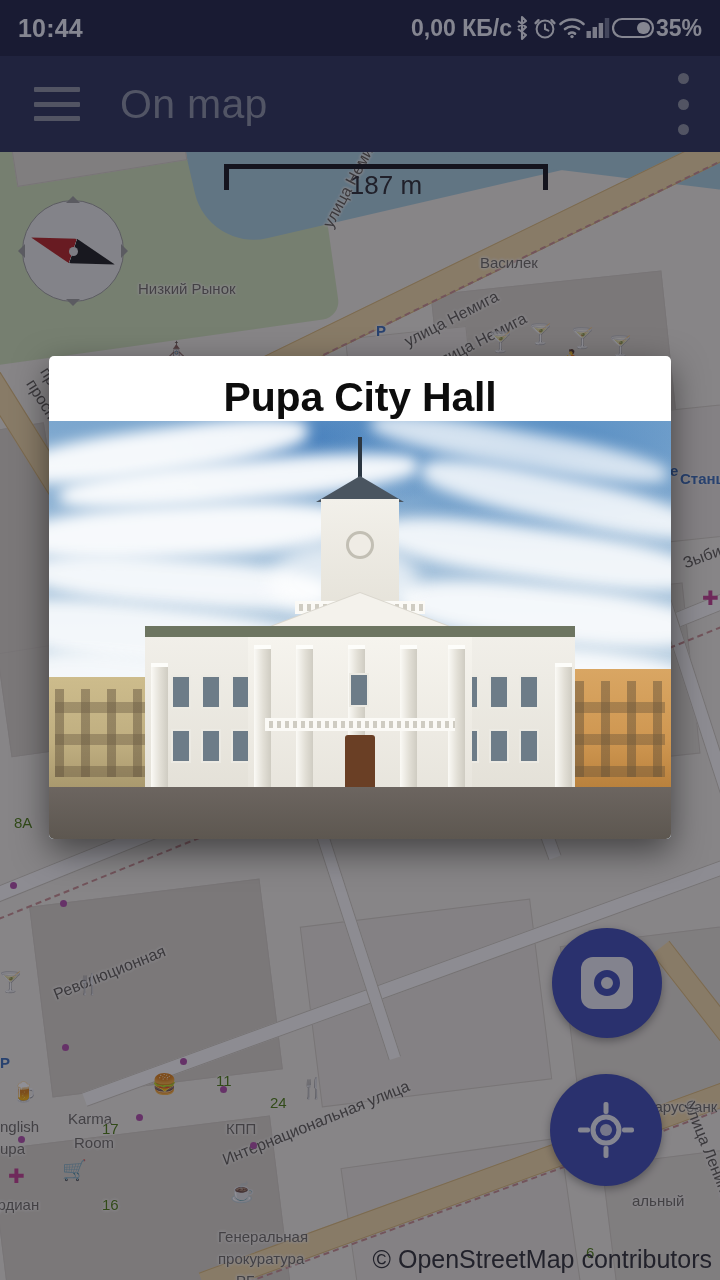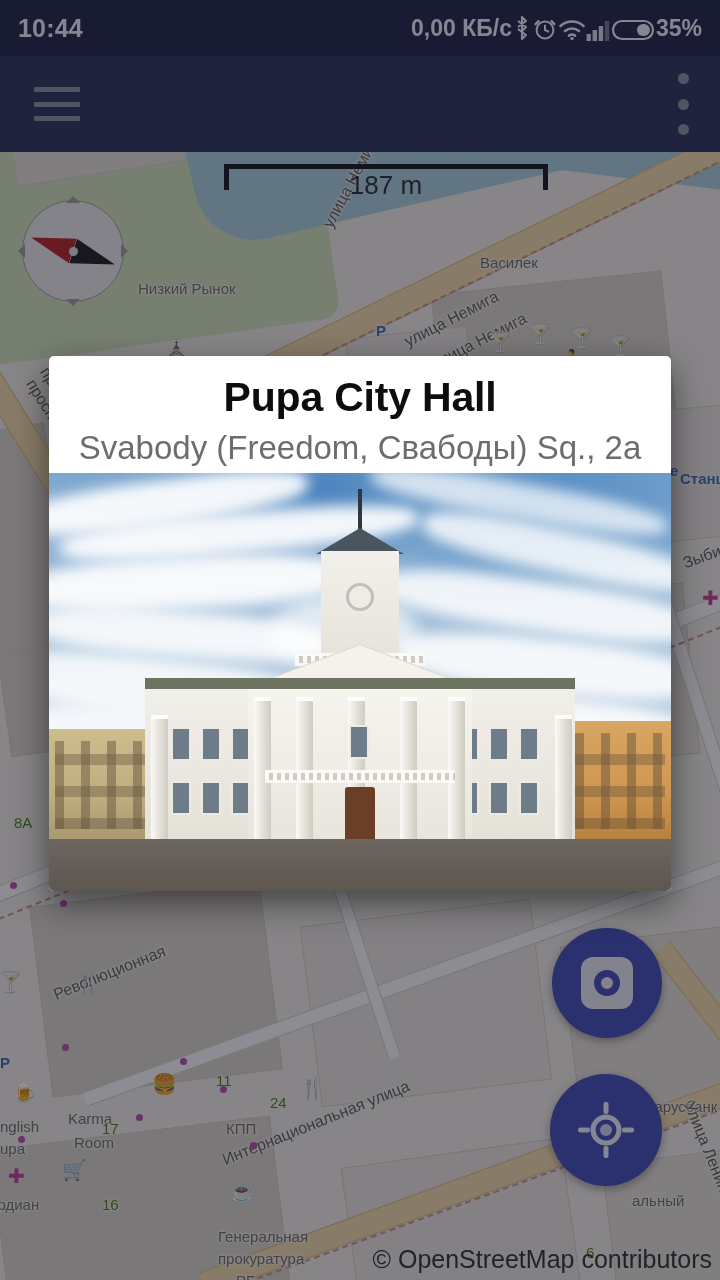--- a/index.html
+++ b/index.html
@@ -37,21 +37,21 @@
   }
   .status-clock {
     color: #eceef5;
     font-size: 25px;
     font-weight: bold;
     letter-spacing: 0.2px;
   }
   .status-right {
     margin-left: auto;
     display: flex;
-    align-items: flex-end;
+    align-items: center;
   }
   .status-net {
     color: #eceef5;
     font-size: 23px;
     font-weight: bold;
     white-space: nowrap;
   }
   .status-battery-pct {
     color: #eceef5;
     font-size: 23px;
@@ -585,20 +585,21 @@
       <div class="status-battery-pct">35%</div>
     </div>
   </div>
 
   <div class="app-bar">
     <div class="hamburger">
       <span></span>
         <span></span>
         <span></span>
     </div>
+    <div class="app-title">On map</div>
     <div class="overflow">
       <i></i>
         <i></i>
         <i></i>
     </div>
   </div>
 
   <div class="map">
     <div class="map-canvas">
 
@@ -757,21 +758,20 @@
       </svg>
     </div>
 
     <div class="attribution">© OpenStreetMap contributors</div>
   </div>
 
   <div class="scrim"></div>
 
   <div class="dialog">
     <div class="dialog-title">Pupa City Hall</div>
-    <div class="dialog-subtitle">Svabody (Freedom, Свабоды) Sq., 2a</div>
 
     <div class="dialog-photo">
       <div class="sky"></div>
 
       <div class="cloud streak" style="left:-40px;top:8px;width:300px;height:44px;transform:rotate(-8deg);"></div>
       <div class="cloud streak" style="left:10px;top:40px;width:360px;height:40px;transform:rotate(-5deg);"></div>
       <div class="cloud streak" style="left:-30px;top:84px;width:330px;height:52px;transform:rotate(-3deg);"></div>
       <div class="cloud streak" style="left:-20px;top:138px;width:300px;height:46px;transform:rotate(4deg);opacity:.95;"></div>
       <div class="cloud streak" style="left:-60px;top:186px;width:340px;height:58px;transform:rotate(6deg);opacity:.92;"></div>
       <div class="cloud streak" style="left:-30px;top:240px;width:300px;height:60px;transform:rotate(8deg);opacity:.9;"></div>

